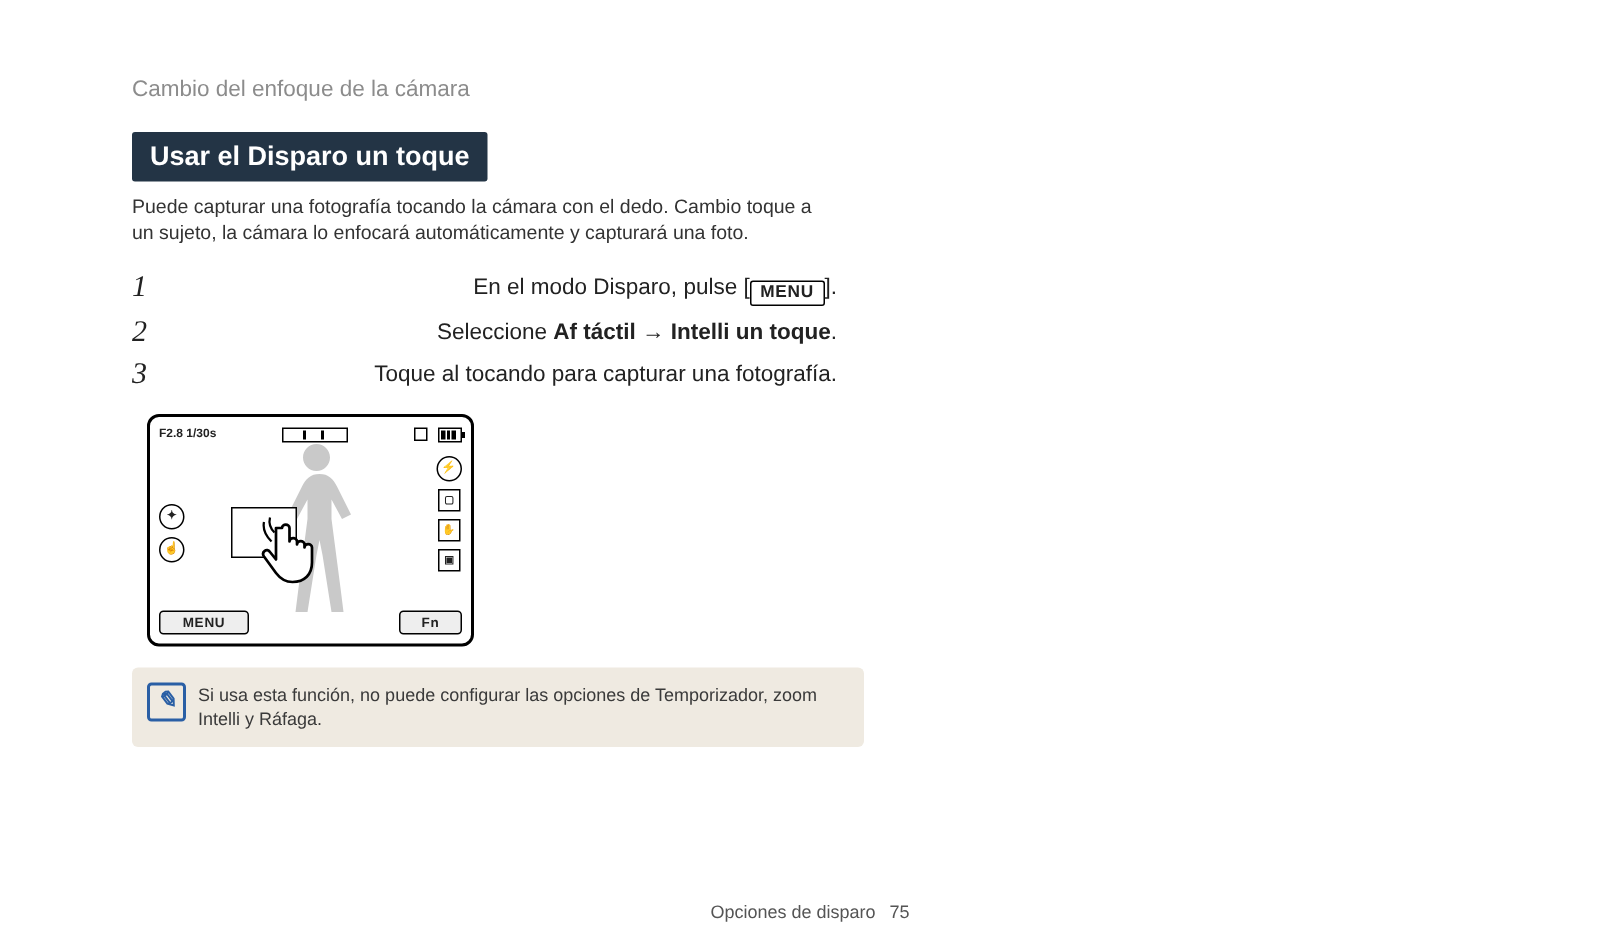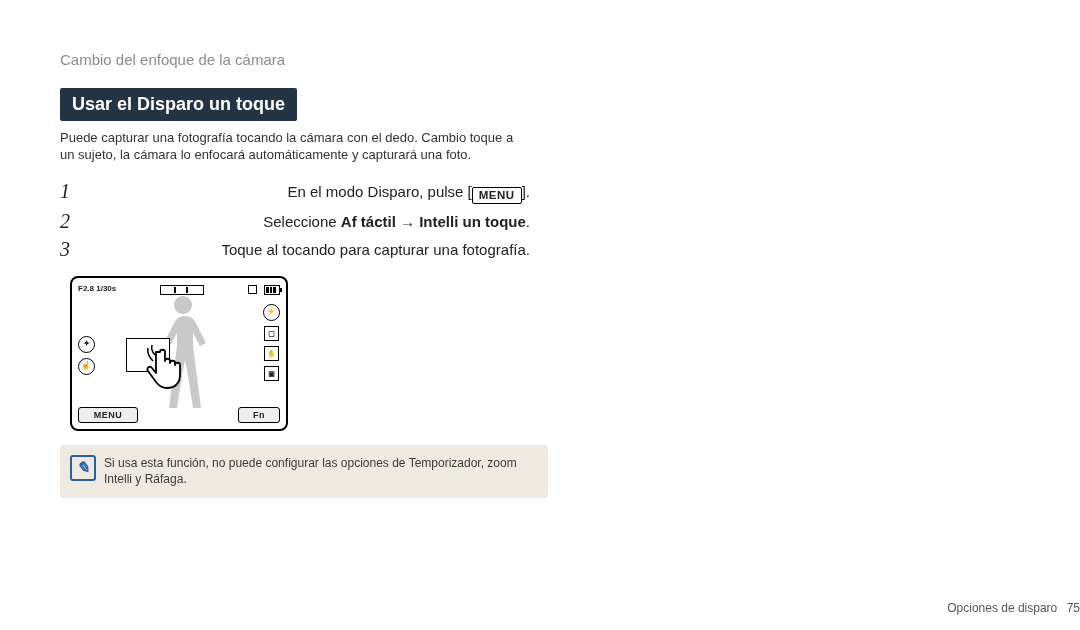--- a/index.html
+++ b/index.html
@@ -10,21 +10,21 @@
     background: #fff;
     font-family: "Segoe UI", "Helvetica Neue", Arial, sans-serif;
     color: #222;
     font-size: 14px;
     line-height: 1.35;
   }
   .page {
     box-sizing: border-box;
     width: 1080px;
     height: 630px;
-    padding: 50px 60px 20px 60px;
+    padding: 50px 60px 20px 88px;
     position: relative;
   }
   .running-head {
     color: #8c8c8c;
     font-size: 15px;
     margin-bottom: 18px;
   }
   .col {
     width: 470px;
   }
@@ -245,21 +245,21 @@
     font-size: 16px;
     display: flex;
     align-items: center;
     justify-content: center;
   }
   
   .footer {
     position: absolute;
     left: 0; right: 0;
     bottom: 14px;
-    text-align: right;
+    text-align: center;
     font-size: 12px;
     color: #555;
   }
   .footer .pg { margin-left: 6px; }
 </style>
 </head>
 <body>
 
 <div class="page">
 

